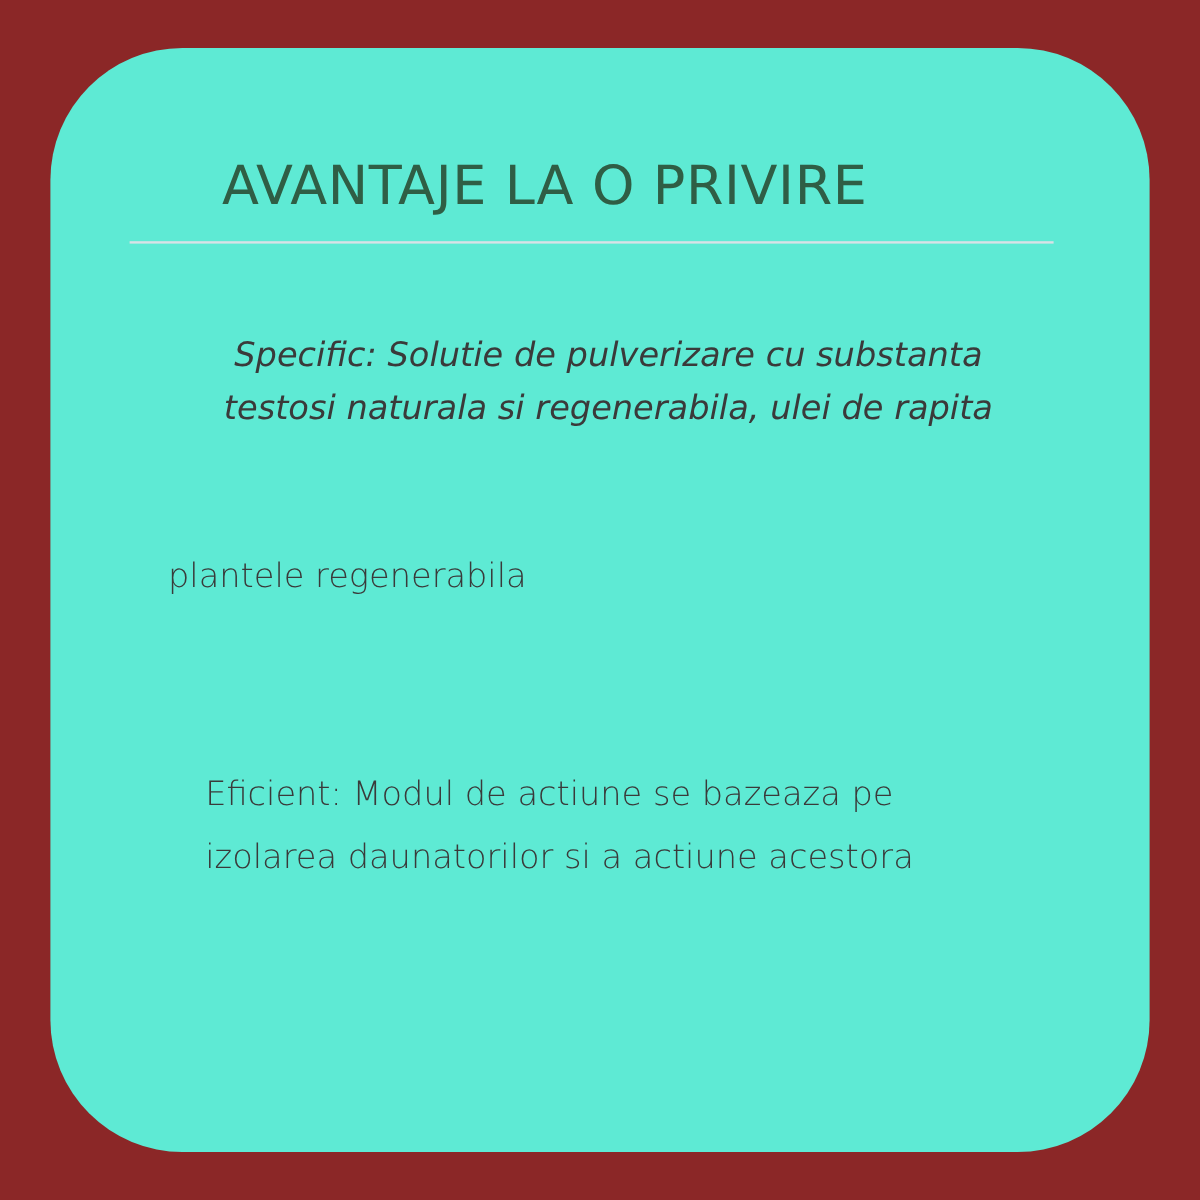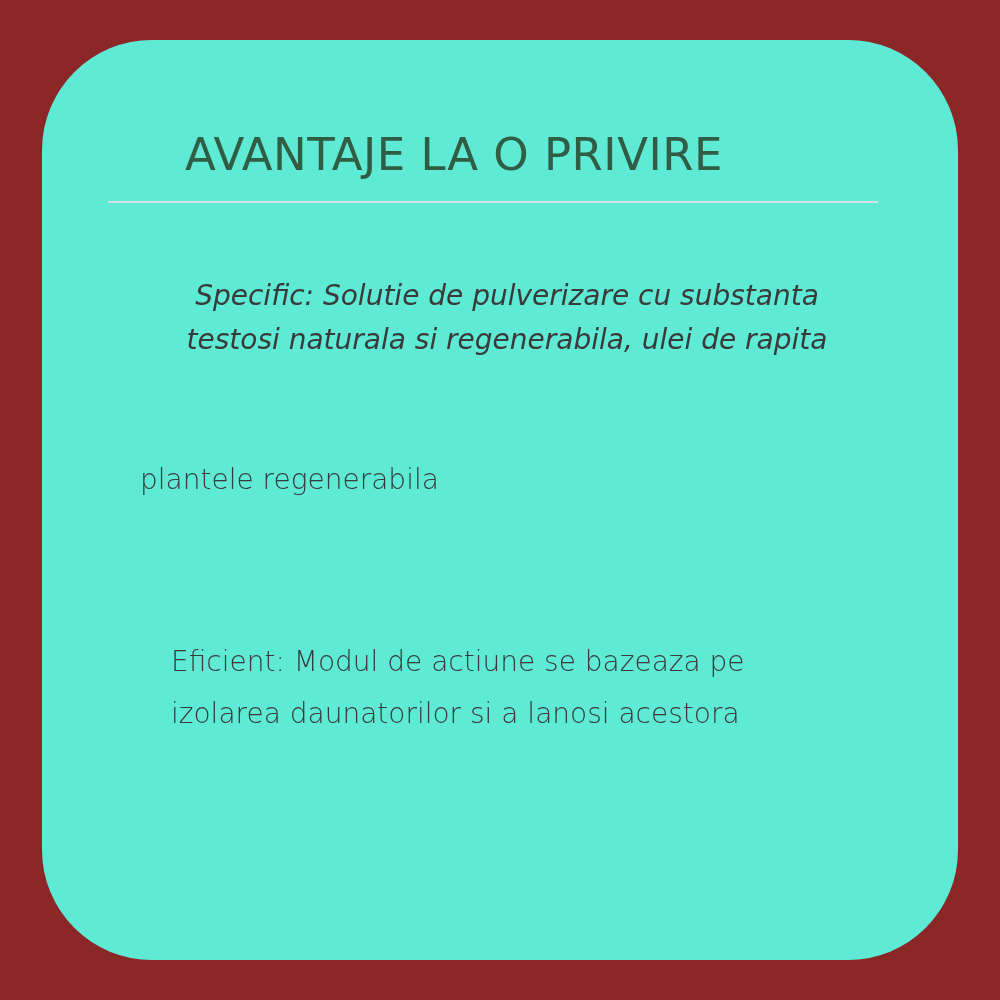--- a/index.html
+++ b/index.html
@@ -20,15 +20,15 @@
   <div class="rule"></div>
   <div class="item i1">
     <div>Specific: Solutie de pulverizare cu substanta</div>
     <div>testosi naturala si regenerabila, ulei de rapita</div>
   </div>
   <div class="item i2">
     <div>plantele regenerabila</div>
   </div>
   <div class="item i3">
     <div>Eficient: Modul de actiune se bazeaza pe</div>
-    <div>izolarea daunatorilor si a lanosi acestora</div>
+    <div>izolarea daunatorilor si a actiune acestora</div>
   </div>
 </div>
 
 </body></html>

